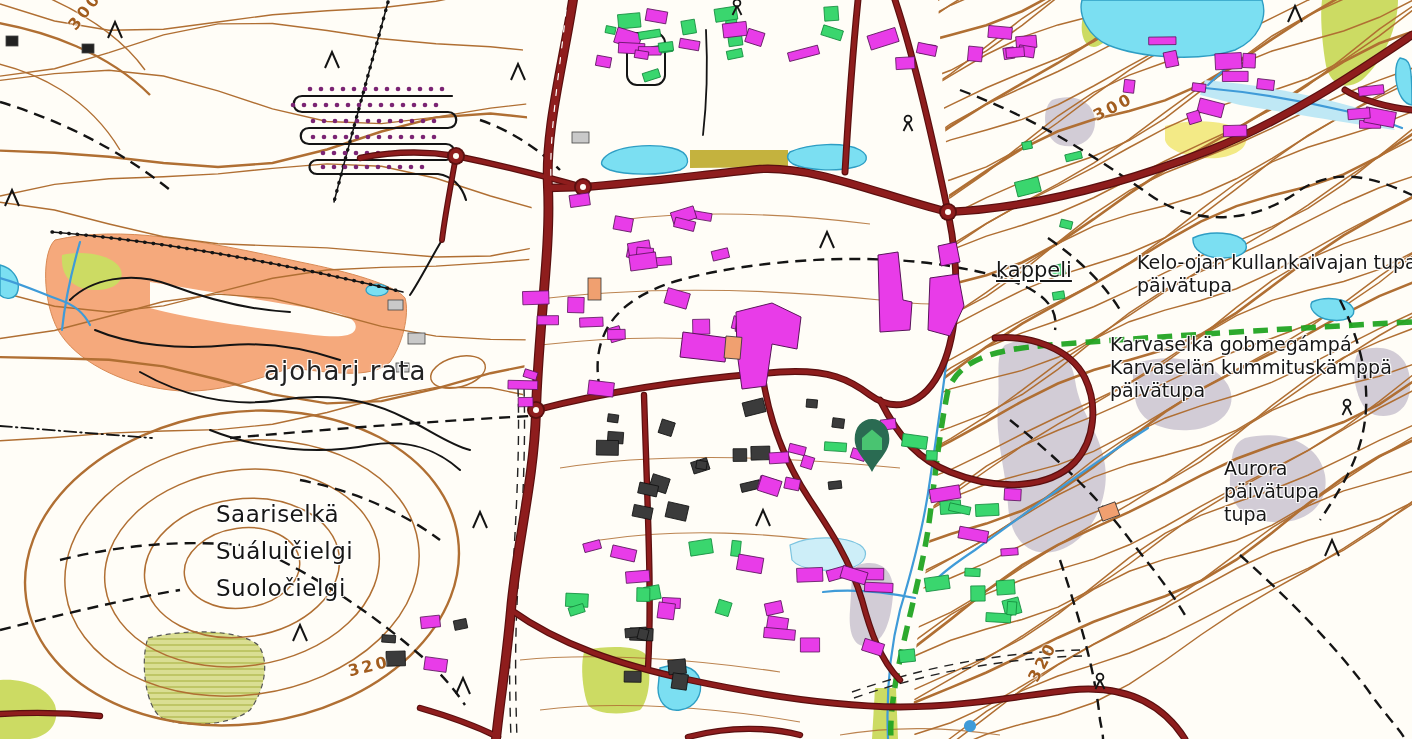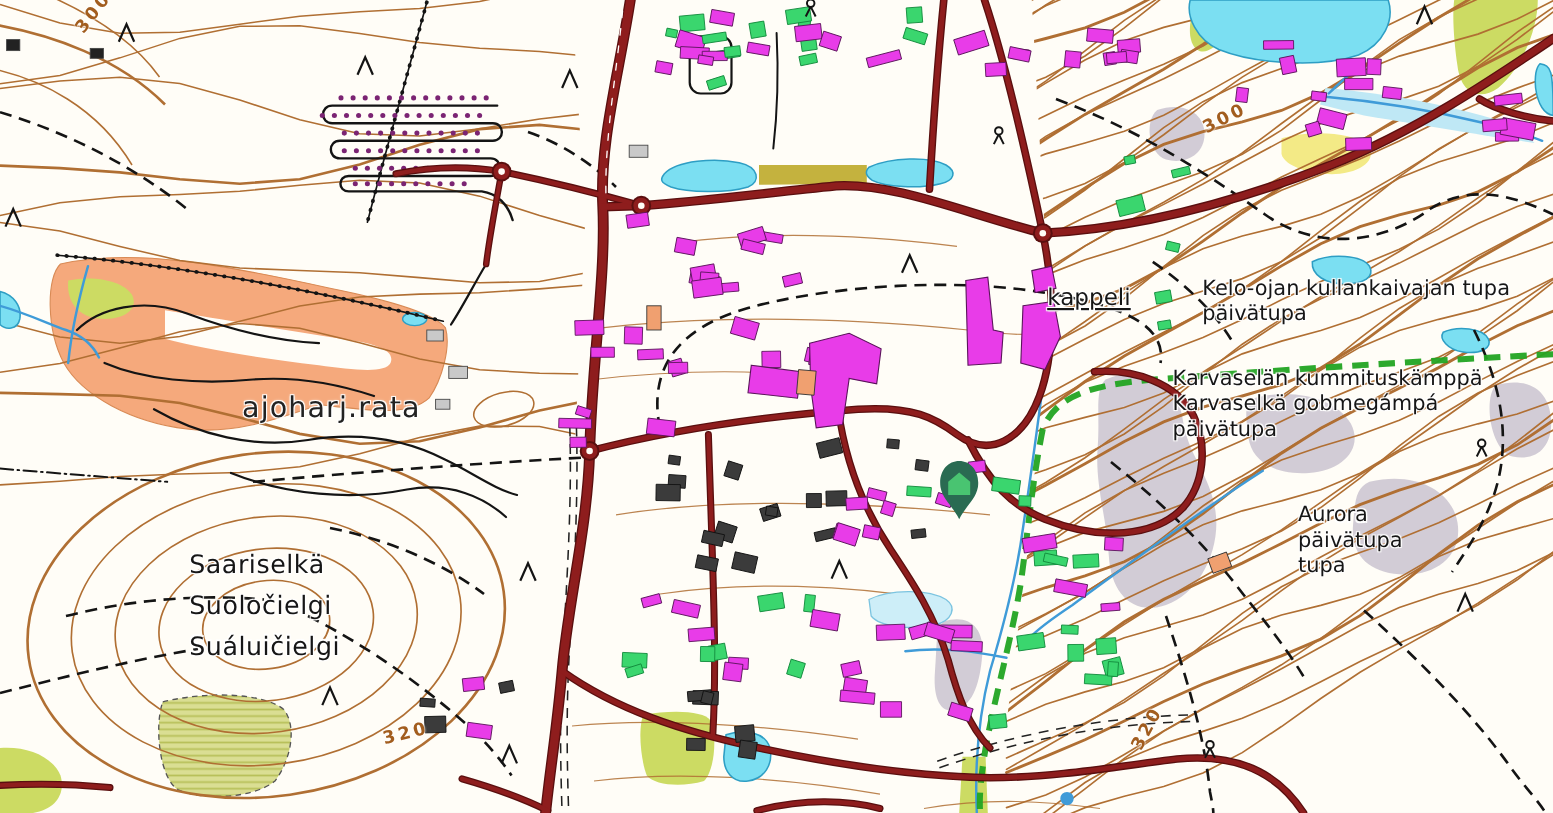--- a/index.html
+++ b/index.html
@@ -5,20 +5,21 @@
   html,body{margin:0;padding:0;background:#e8e8e8;}
   .map-viewport{
     position:relative;width:1412px;height:739px;overflow:hidden;
     background:#fffdf7;font-family:"DejaVu Sans","Liberation Sans",sans-serif;
   }
   svg.base{position:absolute;left:0;top:0;}
   .lbl{
     position:absolute;color:#161616;white-space:nowrap;
     text-shadow:-1px -1px 0 rgba(255,255,255,.9),1px -1px 0 rgba(255,255,255,.9),
                 -1px 1px 0 rgba(255,255,255,.9),1px 1px 0 rgba(255,255,255,.9),0 0 3px #fff;
+    padding-left:44px;
   }
   .lbl-place{font-size:23px;font-weight:normal;line-height:37px;letter-spacing:.5px;}
   .lbl-hut{font-size:19px;line-height:23px;}
   .lbl-chapel{font-size:21px;text-decoration:underline;text-underline-offset:3px;}
   .lbl-track{font-size:26px;letter-spacing:1px;color:#222;}
   .clabel{
     position:absolute;font-size:16px;font-weight:bold;color:#a25d1e;letter-spacing:3px;
     text-shadow:0 0 2px #fff,0 0 2px #fff;transform-origin:left top;white-space:nowrap;
   }
   .pin{position:absolute;filter:drop-shadow(0 0 0 rgba(0,0,0,0));}
@@ -553,36 +554,36 @@
         </g>
         <g transform="translate(737 8)">
           <circle cx="0" cy="-5" r="3.4" fill="none" stroke="#141414" stroke-width="1.8"></circle>
           <path d="M0,-2 L-4.5,7 M0,-2 L4.5,7" fill="none" stroke="#141414" stroke-width="1.8"></path>
         </g>
       </g>
     </svg>
 
   <div class="lbl lbl-place" style="left:172px;top:496px">
     <div>Saariselkä</div>
+    <div>Suáluičielgi</div>
     <div>Suoločielgi</div>
-    <div>Suáluičielgi</div>
   </div>
 
   <div class="lbl lbl-track" style="left:220px;top:356px">ajoharj.rata</div>
 
   <div class="lbl lbl-chapel" style="left:952px;top:258px">kappeli</div>
 
   <div class="lbl lbl-hut" style="left:1093px;top:251px">
     <div>Kelo-ojan kullankaivajan tupa</div>
     <div>päivätupa</div>
   </div>
 
   <div class="lbl lbl-hut" style="left:1066px;top:333px">
+    <div>Karvaselkä gobmegámpá</div>
     <div>Karvaselän kummituskämppä</div>
-    <div>Karvaselkä gobmegámpá</div>
     <div>päivätupa</div>
   </div>
 
   <div class="lbl lbl-hut" style="left:1180px;top:457px">
     <div>Aurora</div>
     <div>päivätupa</div>
     <div>tupa</div>
   </div>
 
   <span class="clabel" style="left:64px;top:22px;transform:rotate(-52deg)">300</span>

